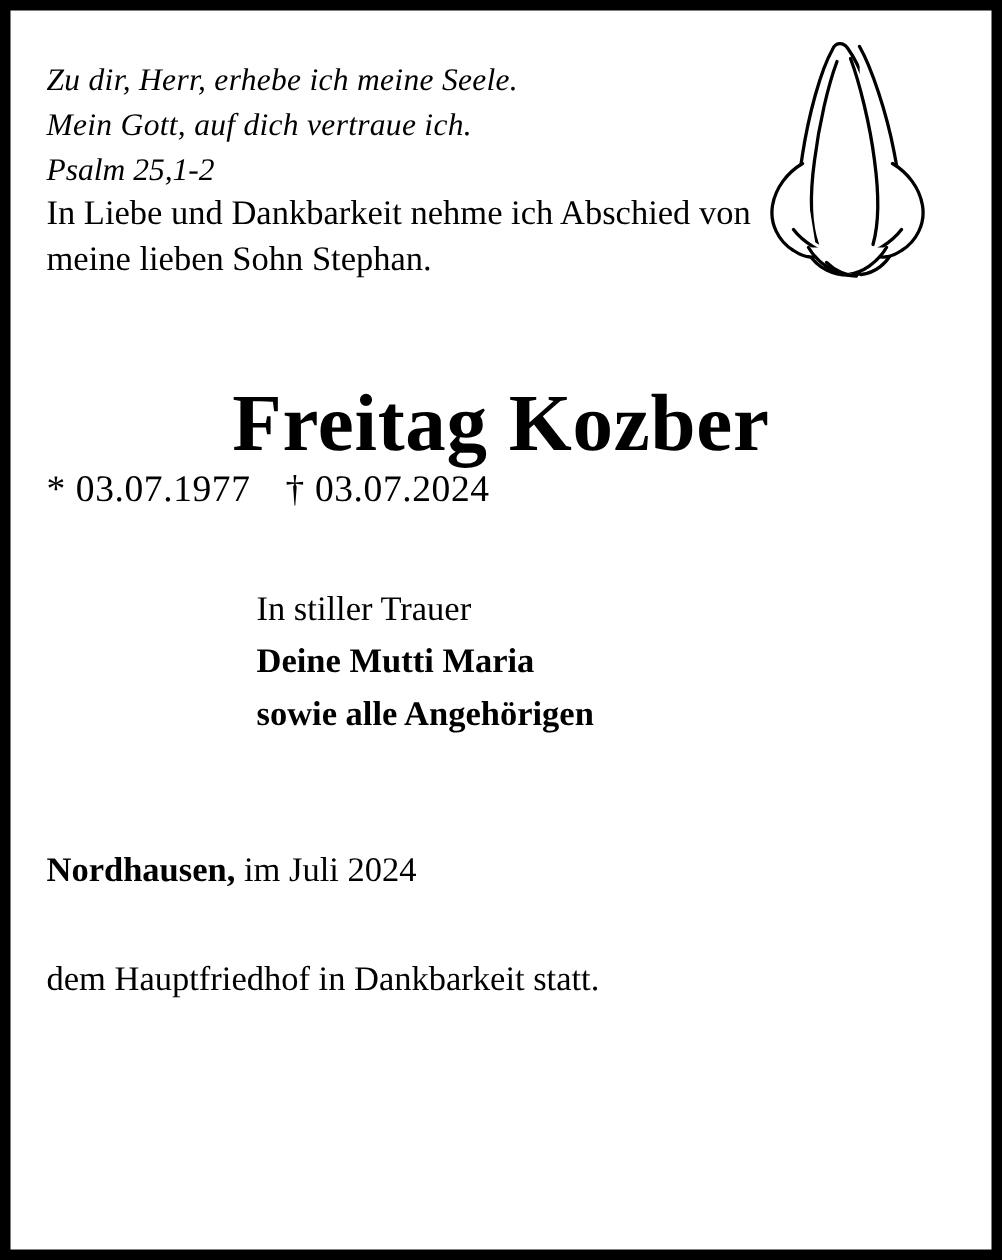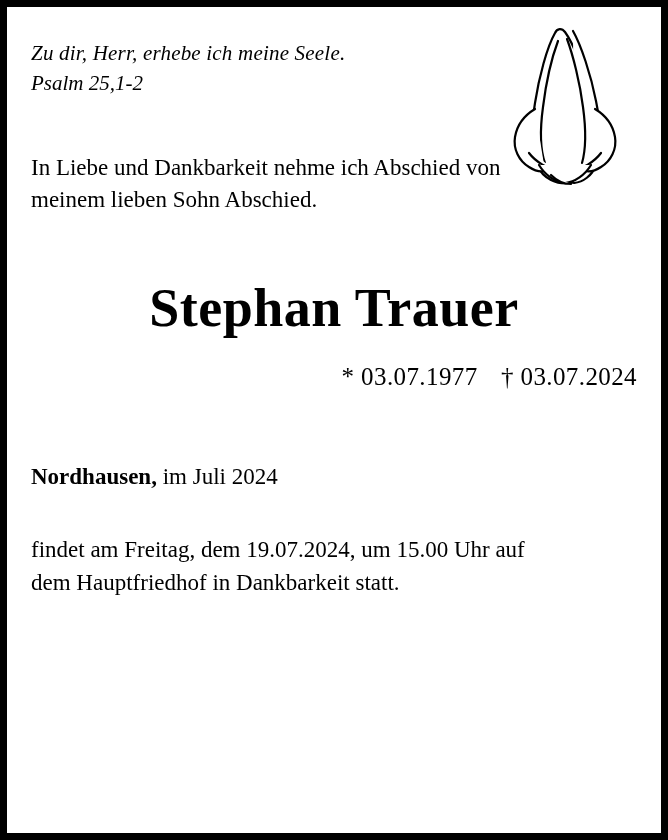--- a/index.html
+++ b/index.html
@@ -41,34 +41,33 @@
     margin-top: 2px;
   }
   .praying-hands {
     position: absolute;
     top: 18px;
     right: 26px;
     width: 140px;
     height: 165px;
   }
   .intro {
-    margin-top: 56px;
     font-size: 23px;
     line-height: 1.38;
   }
   .name {
     margin-top: 62px;
     text-align: center;
     font-size: 54px;
     font-weight: bold;
     letter-spacing: 0.5px;
   }
   .dates {
-    margin-top: 24px;
-    text-align: right;
+    margin-top: 0;
+    text-align: left;
     font-size: 25px;
     letter-spacing: 0.4px;
   }
   .dates .sep {
     display: inline-block;
     width: 10px;
   }
   .mourners {
     margin-top: 48px;
     padding-left: 140px;
@@ -91,20 +90,21 @@
     line-height: 1.42;
   }
 </style>
 </head>
 <body>
 
 <div class="obituary">
 
   <div class="verse">
     <div class="verse-line">Zu dir, Herr, erhebe ich meine Seele.</div>
+    <div class="verse-line">Mein Gott, auf dich vertraue ich.</div>
   </div>
   <div class="verse-ref">Psalm 25,1-2</div>
 
   <div class="praying-hands">
     <svg viewBox="0 0 140 165" width="140" height="165" aria-hidden="true">
       <g fill="#ffffff" stroke="#000000" stroke-width="2.2" stroke-linejoin="round" stroke-linecap="round">
         <path d="M60 8 C52 22 44 52 40 78 C36 102 36 124 42 140 C48 154 62 160 76 158 C84 157 90 152 92 144 C96 126 96 96 92 70 C88 42 78 18 70 7 C67 3 62 3 60 8 Z"></path>
         <path d="M78 6 C86 20 96 50 101 76 C106 100 107 124 101 140 C97 151 88 157 79 158"></path>
         <path d="M63 16 C57 32 51 58 48 82 C45 104 45 124 50 138"></path>
         <path d="M72 14 C78 30 85 58 88 82 C91 104 91 124 87 138"></path>
@@ -113,34 +113,38 @@
         <path d="M34 128 C40 136 52 144 66 147"></path>
         <path d="M106 128 C100 136 88 144 76 147"></path>
         <path d="M44 140 C50 150 60 157 70 158 C80 157 90 150 96 140"></path>
         <path d="M56 150 C62 156 70 159 76 159"></path>
       </g>
     </svg>
   </div>
 
   <div class="intro">
     <div>In Liebe und Dankbarkeit nehme ich Abschied von</div>
-    <div>meinem lieben Sohn Abschied.</div>
+    <div>meine lieben Sohn Stephan.</div>
   </div>
 
-  <div class="name">Stephan Trauer</div>
+  <div class="name">Freitag Kozber</div>
 
   <div class="dates">
     <span>* 03.07.1977</span>
     <span class="sep"></span>
     <span>† 03.07.2024</span>
   </div>
 
+  <div class="mourners">
+    <div>In stiller Trauer</div>
+    <div class="bold">Deine Mutti Maria</div>
+    <div class="bold">sowie alle Angehörigen</div>
+  </div>
 
   <div class="place">
     <span class="bold">Nordhausen,</span><span> im Juli 2024</span>
   </div>
 
   <div class="ceremony">
-    <div>findet am Freitag, dem 19.07.2024, um 15.00 Uhr auf</div>
     <div>dem Hauptfriedhof in Dankbarkeit statt.</div>
   </div>
 
 </div>
 
 </body></html>

